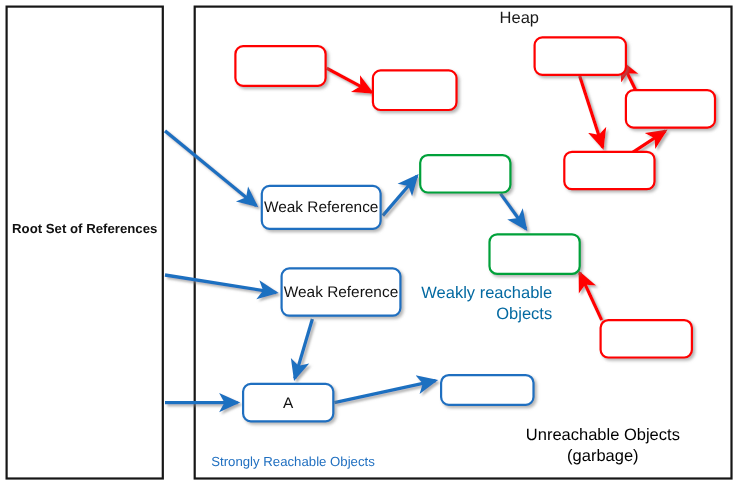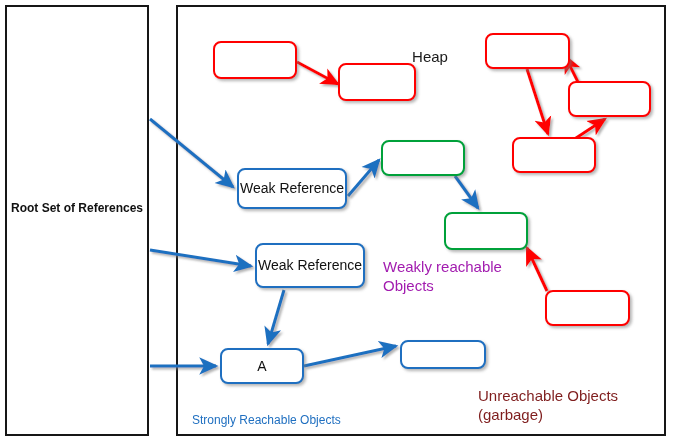--- a/index.html
+++ b/index.html
@@ -22,25 +22,24 @@
     box-sizing: border-box;
   }
   #root-panel { left: 5px;  top: 5px; width: 144px; height: 431px; }
   #heap-panel { left: 176px; top: 5px; width: 490px; height: 431px; }
 
   .heap-title {
     position: absolute;
     left: 370px;
     top: 8px;
     width: 120px;
-    text-align: center;
+    text-align: right;
     font-size: 15px;
     color: #1a1a1a;
     font-family: "Liberation Sans", sans-serif;
-    margin-top: 40px;
   }
 
   .root-label {
     position: absolute;
     left: 5px;
     top: 199px;
     width: 144px;
     text-align: center;
     font-size: 12px;
     font-weight: bold;
@@ -65,22 +64,22 @@
   .node.red   { border: 2.5px solid #ff0000; }
   .node.green { border: 2.5px solid #00a13a; }
   .node.blue  { border: 2.5px solid #1f6fc0; }
 
   .caption {
     position: absolute;
     font-size: 15px;
     line-height: 19px;
     white-space: pre-line;
   }
-  .caption.green { color: #a21caf; }
-  .caption.red   { color: #7f1d1d; }
+  .caption.green { color: #0369a1; text-align: right; }
+  .caption.red   { color: #000000; text-align: center; }
   .caption.blue  { color: #1f6fc0; }
 
   svg.arrows {
     position: absolute;
     left: 0; top: 0;
     width: 673px; height: 446px;
     pointer-events: none;
   }
 </style>
 </head>

